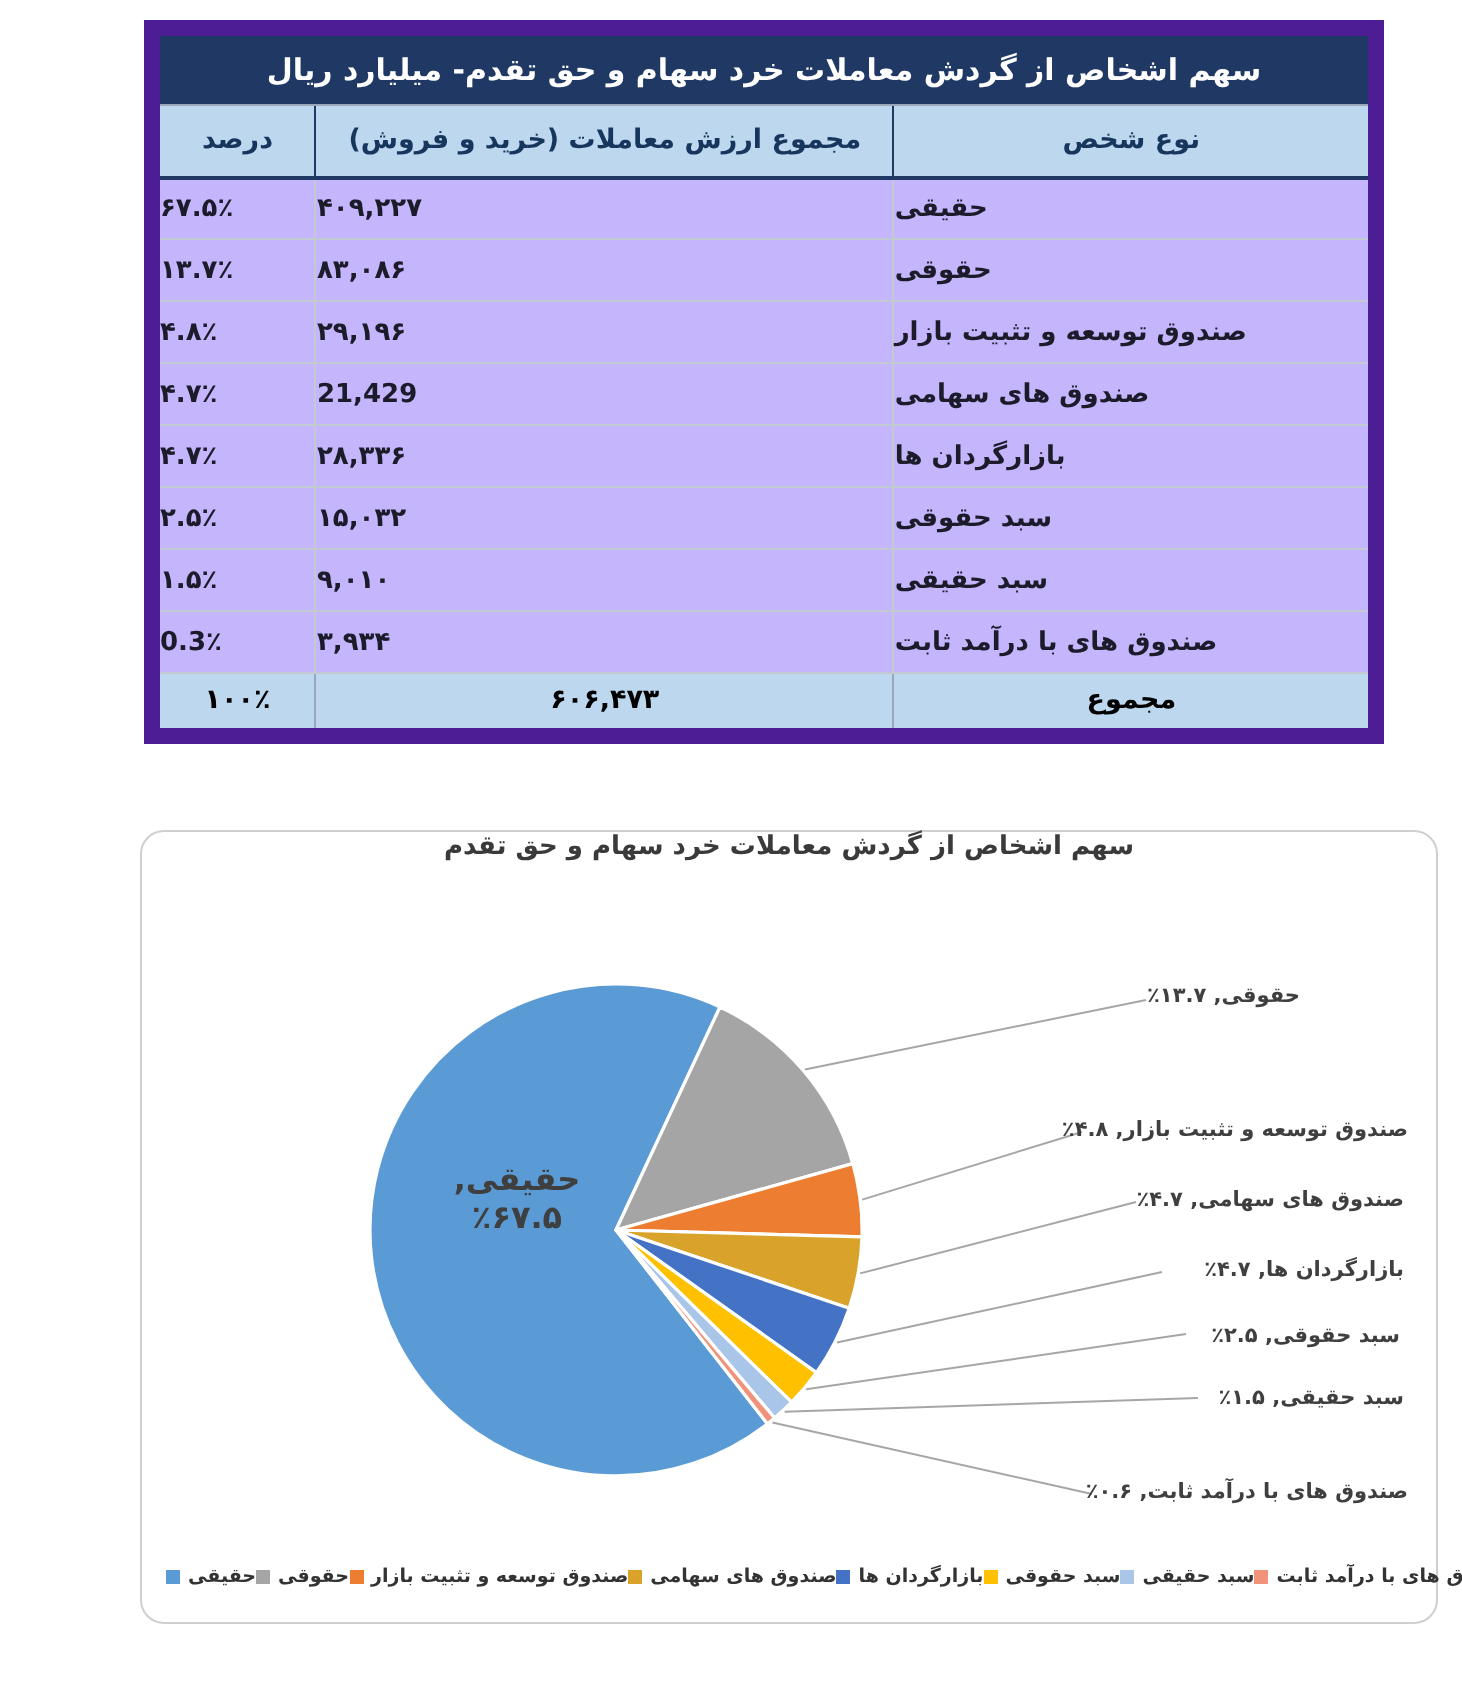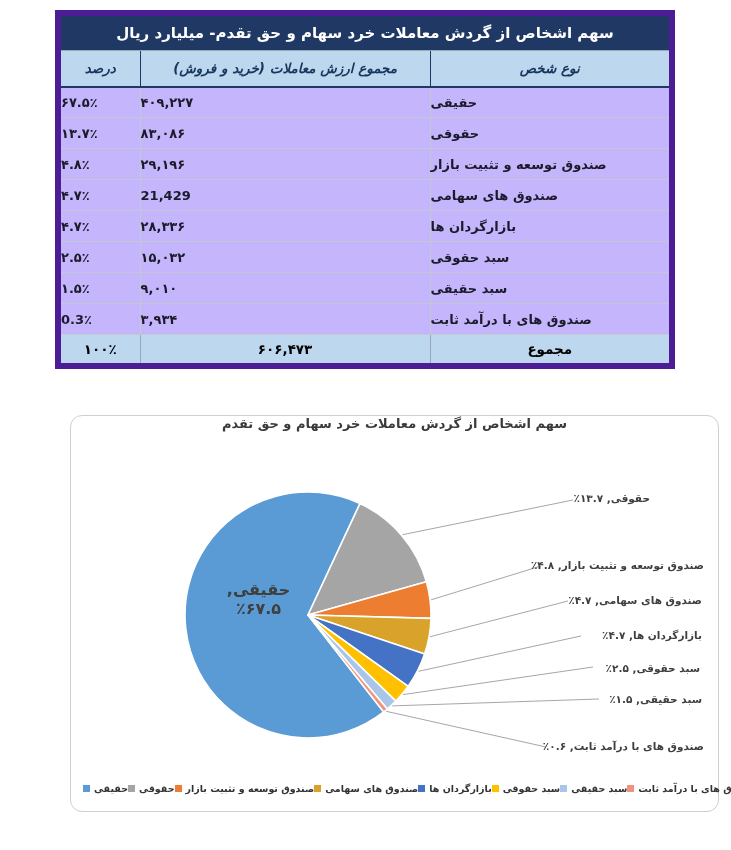--- a/index.html
+++ b/index.html
@@ -1,25 +1,25 @@
 <!DOCTYPE html>
 <html lang="fa"><head>
 <meta charset="utf-8">
 <style>
   * { margin:0; padding:0; box-sizing:border-box; }
   html,body { width:731px; height:850px; background:#ffffff; font-family:"DejaVu Sans", sans-serif; overflow:hidden; }
 
   
-  .ttable { position:absolute; left:55px; top:10px; width:620px; direction:rtl;
-            border:6px solid #4c1d95; border-collapse:collapse; }
+  .ttable { position:absolute; left:72px; top:10px; width:620px; direction:rtl;
+            border:8px solid #4c1d95; border-collapse:collapse; }
   .ttable .title-row { background:#1F3864; color:#ffffff; font-weight:bold; font-size:15px;
             text-align:center; height:37px; line-height:34px; }
   .ttable .head-row { background:#BDD7EE; color:#17365D; font-weight:bold; font-size:13.5px; }
   .ttable td, .ttable th { border:1px solid #9aa7b8; }
-  .ttable .head-row th { border:1px solid #1F3864; border-bottom:2px solid #1F3864; height:36px; text-align:center;font-style:italic; }
+  .ttable .head-row th { border:1px solid #1F3864; border-bottom:2px solid #1F3864; height:36px; text-align:center; }
   .ttable .data-row td { height:31px; text-align:left; font-size:13px; font-weight:600;
             color:#1b1b2a; border:1px solid #c3c9d2; background:#c4b5fd; }
   .ttable .total-row td { height:31px; text-align:center; font-size:13.5px; font-weight:bold;
             color:#000000; background:#BDD7EE; border:1px solid #9aa7b8; }
   .col-type { width:258px; }
   .col-val  { width:312px; }
   .col-pct  { width:86px; }
 
   
   .chart-card { position:absolute; left:70px; top:415px; width:649px; height:397px;

